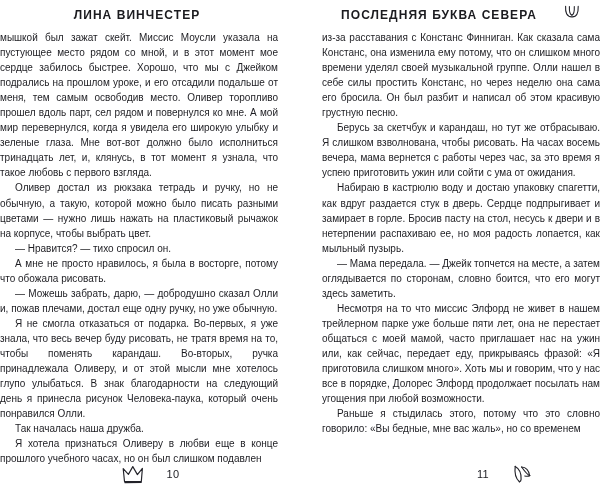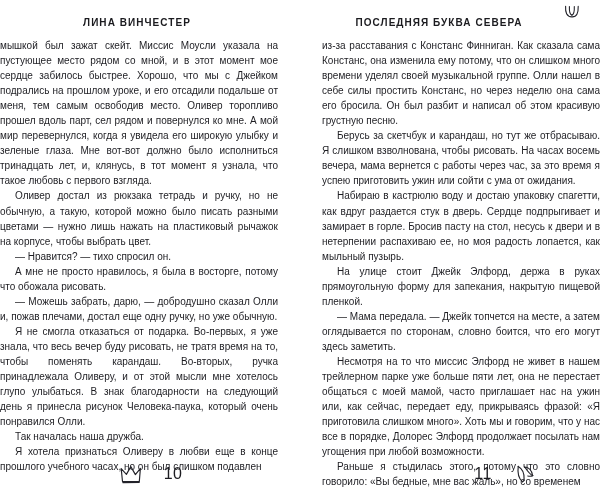--- a/index.html
+++ b/index.html
@@ -36,26 +36,26 @@
     background: #ffffff;
   }
   .page-left {
     padding: 0 22px 0 0;
   }
   .page-right {
     padding: 0 0 0 22px;
   }
 
   .running-head {
-    font-size: 10px;
+    font-size: 12px;
     letter-spacing: 1.05px;
     font-weight: 700;
     color: #1b1b1f;
     text-align: center;
-    padding-top: 16px;
+    padding-top: 8px;
     height: 14px;
     line-height: 14px;
     text-transform: uppercase;
     white-space: nowrap;
   }
   .page-left .running-head { padding-right: 4px; }
   .page-right .running-head { padding-left: 2px; padding-right: 46px; }
 
   .head-ornament {
     position: absolute;
@@ -99,21 +99,21 @@
     height: 30px;
     display: flex;
     align-items: center;
     justify-content: center;
     gap: 20px;
   }
   .page-left .folio { padding-right: 60px; }
   .page-right .folio { padding-left: 56px; }
 
   .folio-num {
-    font-size: 16px;
+    font-size: 11px;
     color: #1d1d22;
     letter-spacing: 0.4px;
     line-height: 1;
   }
   .folio-ornament {
     width: 26px;
     height: 24px;
     color: #23232a;
   }
   .folio-ornament svg { display: block; }
@@ -158,21 +158,20 @@
         <path d="M5.6 3.2 C5.2 9.4 6.6 13.6 11.8 13.9 C16.8 14.2 18.4 10.2 18.2 3.4"></path>
         <path d="M9.4 3.6 C9.2 8.6 9.9 11.8 11.9 12.1"></path>
         <path d="M14.3 3.5 C14.5 8.4 13.9 11.6 11.9 12.1"></path>
       </svg>
     </span>
 
     <div class="body-col">
       <p class="cont">из-за расставания с Констанс Финниган. Как сказала сама Констанс, она изменила ему потому, что он слишком много времени уделял своей музыкальной группе. Олли нашел в себе силы простить Констанс, но через неделю она сама его бросила. Он был разбит и написал об этом красивую грустную песню.</p>
       <p class="indent">Берусь за скетчбук и карандаш, но тут же отбрасываю. Я слишком взволнована, чтобы рисовать. На часах восемь вечера, мама вернется с работы через час, за это время я успею приготовить ужин или сойти с ума от ожидания.</p>
       <p class="indent">Набираю в кастрюлю воду и достаю упаковку спагетти, как вдруг раздается стук в дверь. Сердце подпрыгивает и замирает в горле. Бросив пасту на стол, несусь к двери и в нетерпении распахиваю ее, но моя радость лопается, как мыльный пузырь.</p>
-      <p class="indent">На улице стоит Джейк Элфорд, держа в руках прямоугольную форму для запекания, накрытую пищевой пленкой.</p>
       <p class="indent">— Мама передала. — Джейк топчется на месте, а затем оглядывается по сторонам, словно боится, что его могут здесь заметить.</p>
       <p class="indent">Несмотря на то что миссис Элфорд не живет в нашем трейлерном парке уже больше пяти лет, она не перестает общаться с моей мамой, часто приглашает нас на ужин или, как сейчас, передает еду, прикрываясь фразой: «Я приготовила слишком много». Хоть мы и говорим, что у нас все в порядке, Долорес Элфорд продолжает посылать нам угощения при любой возможности.</p>
       <p class="indent">Раньше я стыдилась этого, потому что это словно говорило: «Вы бедные, мне вас жаль», но со временем</p>
     </div>
 
     <div class="folio">
       <span class="folio-num">11</span>
       <span class="folio-ornament">
         <svg viewBox="0 0 26 24" width="26" height="24" fill="none" stroke="currentColor" stroke-width="1.15" stroke-linecap="round" stroke-linejoin="round">
           <path d="M6.2 4.4 C5.4 10.8 6.4 16.2 10.4 19.8"></path>

